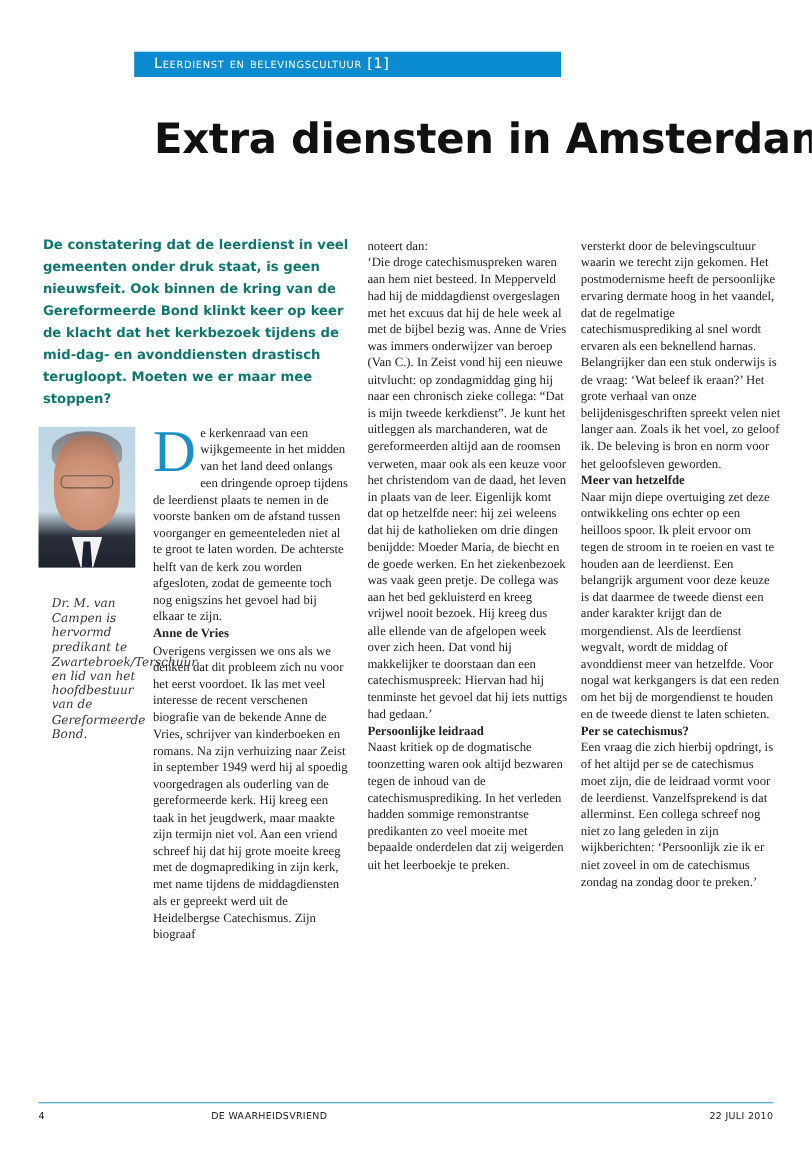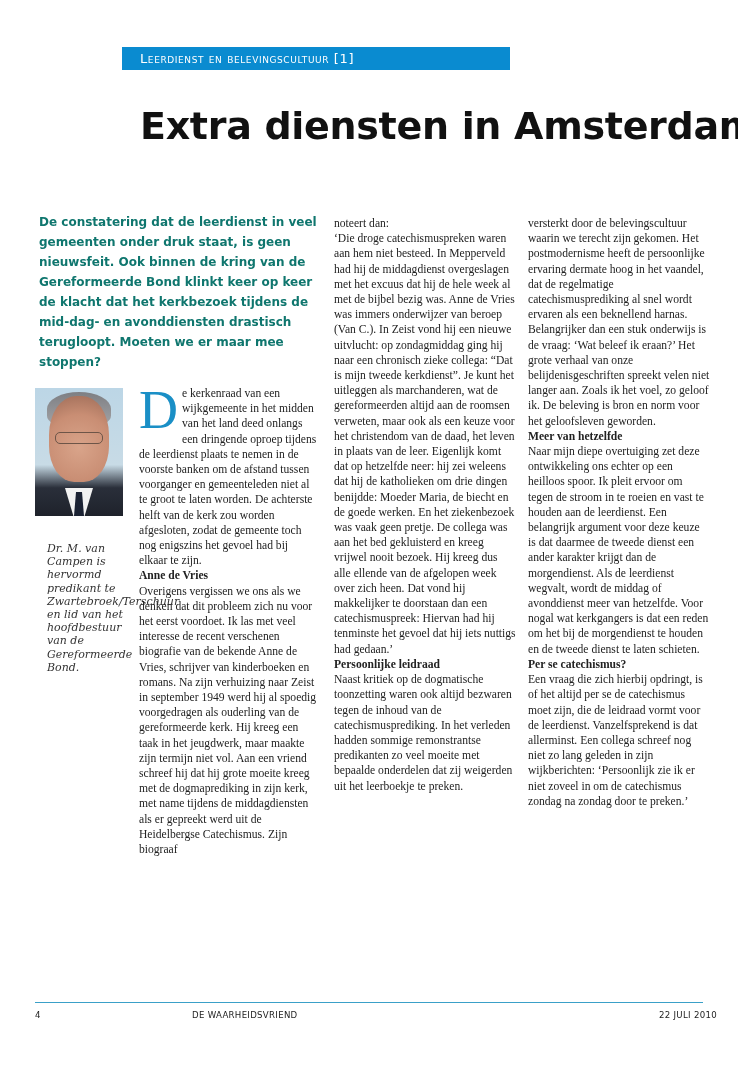--- a/index.html
+++ b/index.html
@@ -68,21 +68,21 @@
   }
   .footer-rule {
     position:absolute; left:35px; top:1002px; width:668px; height:1px; background:#3aa0c8;
   }
   .footer {
     position:absolute; top:1010px; font-family:"DejaVu Sans", sans-serif;
     font-size:8.6px; color:#222; letter-spacing:0.3px;
   }
   .f-page { left:35px; }
   .f-pub { left:156px; text-transform:uppercase;margin-left:36px; }
-  .f-date { right:21px; text-transform:uppercase; }
+  .f-date { right:35px; text-transform:uppercase; }
 </style>
 </head>
 <body>
 
 <div class="banner">Leerdienst en belevingscultuur [1]</div>
 <h1 class="title">Extra diensten in Amsterdam</h1>
 
 <p class="lead">De constatering dat de leerdienst in veel gemeenten onder druk staat, is geen nieuwsfeit. Ook binnen de kring van de Gereformeerde Bond klinkt keer op keer de klacht dat het kerkbezoek tijdens de mid-dag- en avonddiensten drastisch terugloopt. Moeten we er maar mee stoppen?</p>
 
 <div class="photo" title="Portret van Dr. M. van Campen">

